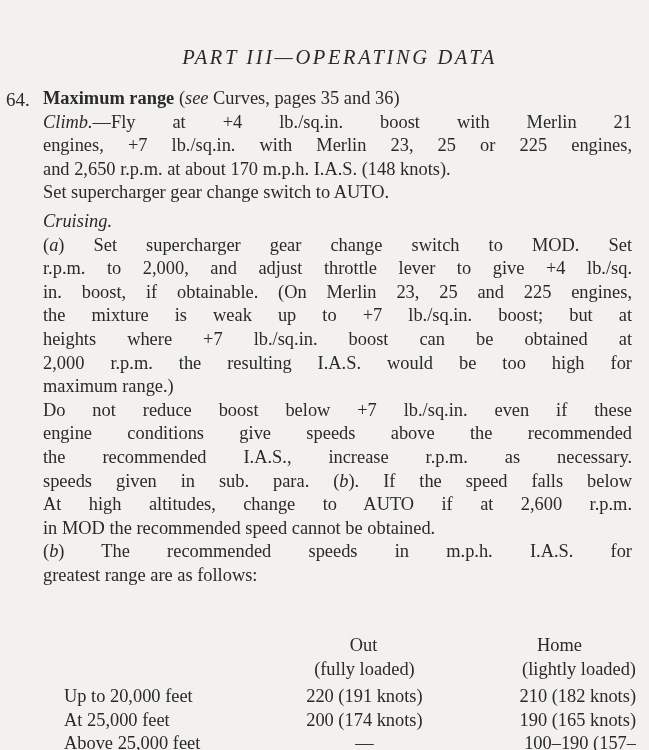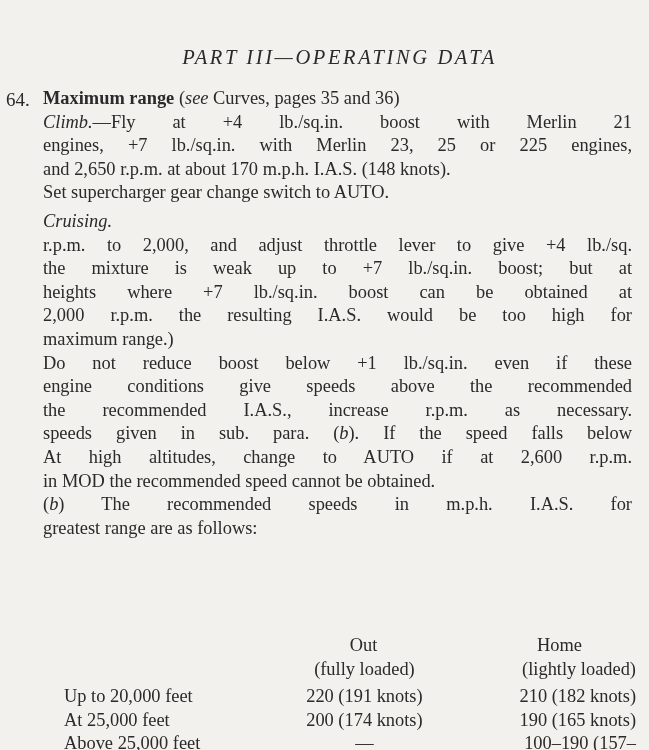--- a/index.html
+++ b/index.html
@@ -94,26 +94,28 @@
       <span><span>(</span><span class="i">see</span><span> Curves, pages 35 and 36)</span></span>
     </span>
 
     <span class="line justify"><span class="i">Climb.</span><span>—Fly at +4 lb./sq.in. boost with Merlin 21</span></span>
     <span class="line justify">engines, +7 lb./sq.in. with Merlin 23, 25 or 225 engines,</span>
     <span class="line">and 2,650 r.p.m. at about 170 m.p.h. I.A.S. (148 knots).</span>
     <span class="line">Set supercharger gear change switch to AUTO.</span>
 
     <span class="line i gap">Cruising.</span>
 
+    <span class="line justify">(<span class="i">a</span>)<span> Set supercharger gear change switch to MOD. Set</span></span>
     <span class="line justify">r.p.m. to 2,000, and adjust throttle lever to give +4 lb./sq.</span>
+    <span class="line justify">in. boost, if obtainable. (On Merlin 23, 25 and 225 engines,</span>
     <span class="line justify">the mixture is weak up to +7 lb./sq.in. boost; but at</span>
     <span class="line justify">heights where +7 lb./sq.in. boost can be obtained at</span>
     <span class="line justify">2,000 r.p.m. the resulting I.A.S. would be too high for</span>
     <span class="line">maximum range.)</span>
-    <span class="line justify">Do not reduce boost below +1 lb./sq.in. even if these</span>
+    <span class="line justify">Do not reduce boost below +7 lb./sq.in. even if these</span>
     <span class="line justify">engine conditions give speeds above the recommended</span>
     <span class="line justify">the recommended I.A.S., increase r.p.m. as necessary.</span>
     <span class="line justify"><span>speeds given in sub. para. (</span><span class="i">b</span><span>). If the speed falls below</span></span>
     <span class="line justify">At high altitudes, change to AUTO if at 2,600 r.p.m.</span>
     <span class="line">in MOD the recommended speed cannot be obtained.</span>
 
     <span class="line justify">(<span class="i">b</span>)<span> The recommended speeds in m.p.h. I.A.S. for</span></span>
     <span class="line">greatest range are as follows:</span>
   </div>
 

